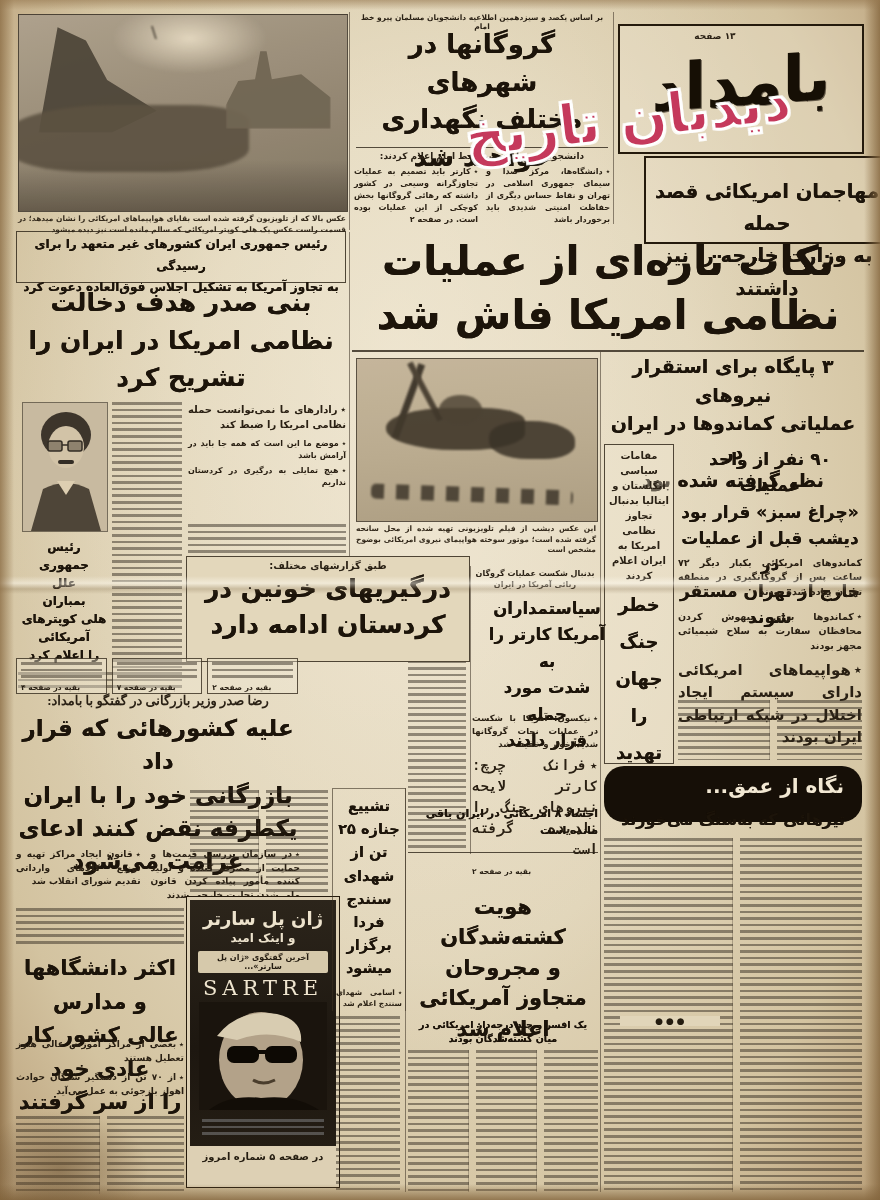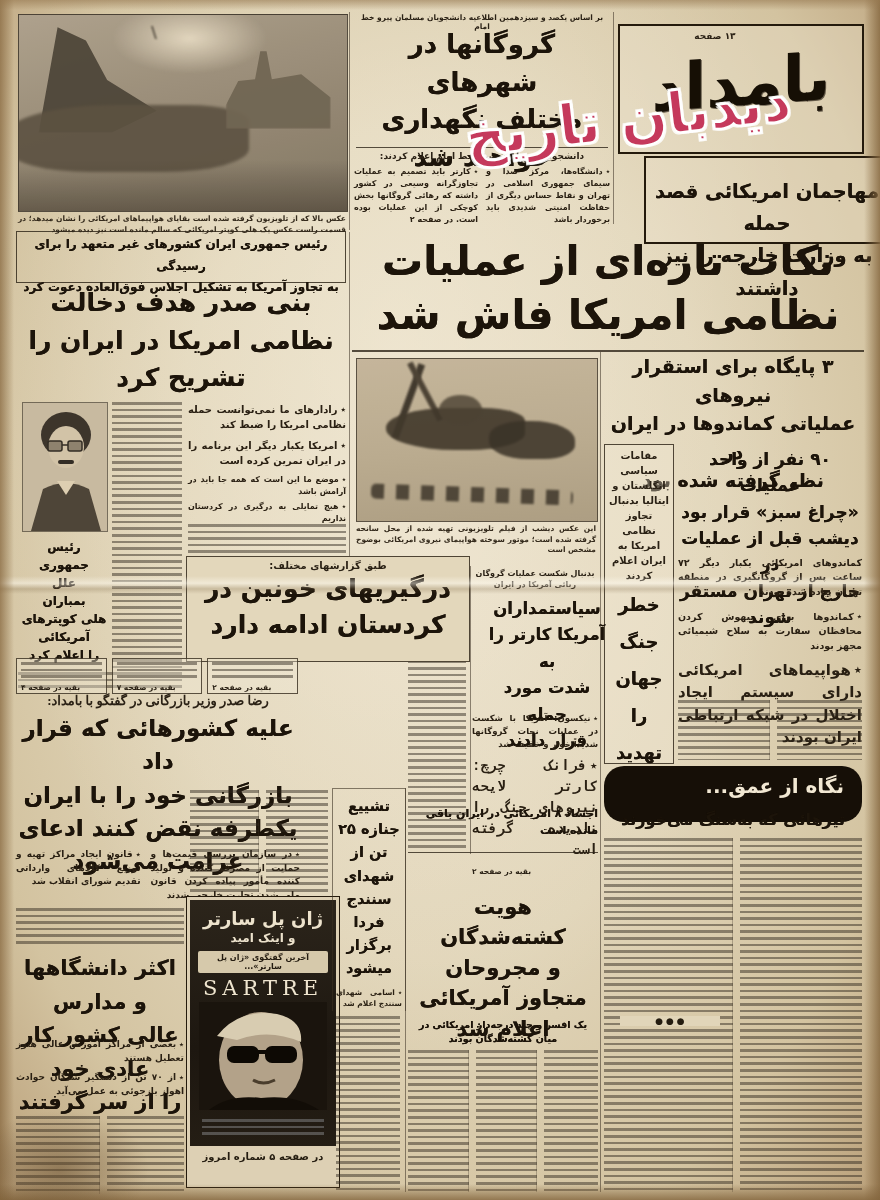--- a/index.html
+++ b/index.html
@@ -126,23 +126,20 @@
 بمباران
 هلی کوپترهای
 آمریکائی
 را اعلام کرد</div>
   <div class="abs greek" style="left:18px;top:672px;width:94px;height:20px;"></div>
 
   <div class="abs" style="left:188px;top:402px;width:158px;">
     <p class="bullet" style="font-size:10px;">
       <span class="star">٭</span><span>رادارهای ما نمی‌توانست حمله نظامی امریکا را ضبط کند</span>
     </p>
-    <p class="bullet" style="font-size:10px;">
-      <span class="star">٭</span><span>امریکا یکبار دیگر این برنامه را در ایران تمرین کرده است</span>
-    </p>
     <p class="bullet" style="font-size:8px;margin-bottom:3px;">
       <span class="star">٭</span><span>موضع ما این است که همه جا باید در آرامش باشد</span>
     </p>
     <p class="bullet" style="font-size:8px;">
       <span class="star">٭</span><span>هیچ تمایلی به درگیری در کردستان نداریم</span>
     </p>
   </div>
   <div class="abs greek" style="left:188px;top:524px;width:158px;height:30px;"></div>
   <div class="abs greek" style="left:112px;top:402px;width:70px;height:154px;"></div>
   <div class="abs greek" style="left:112px;top:560px;width:70px;height:130px;"></div>

